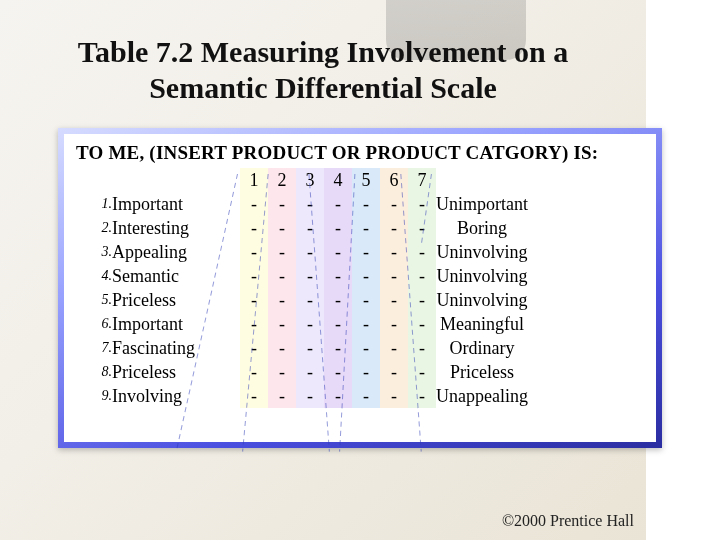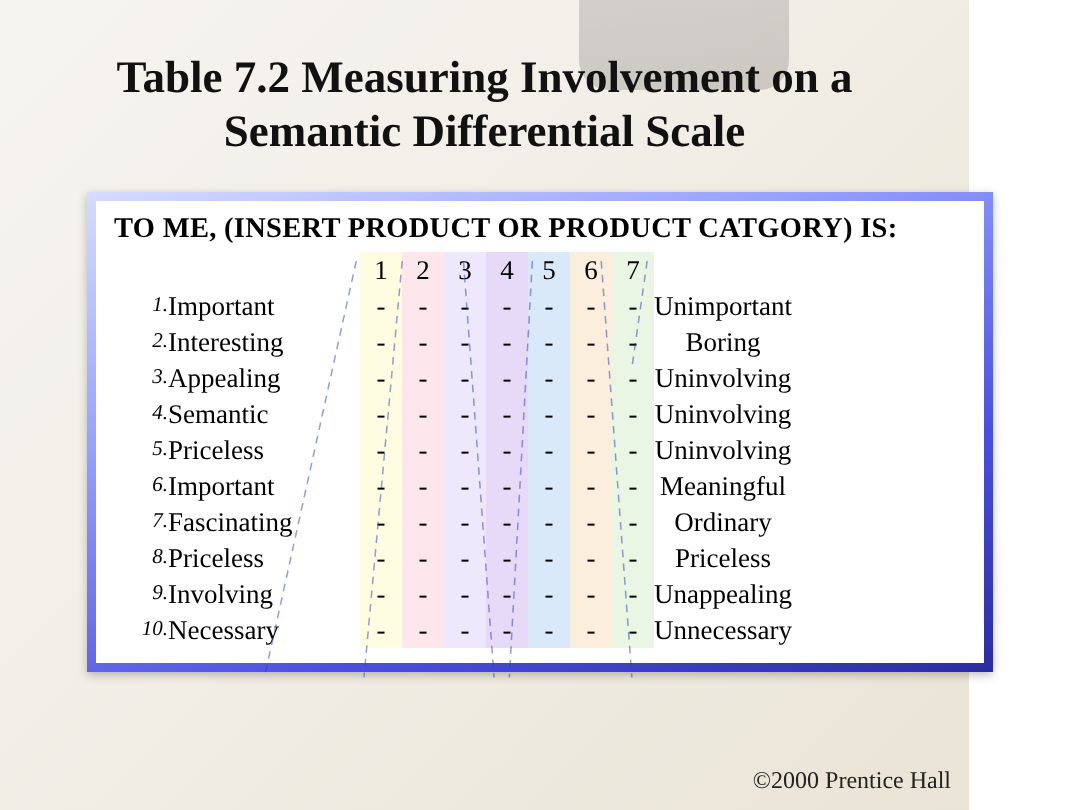--- a/index.html
+++ b/index.html
@@ -287,31 +287,19 @@
               <td class="left-adj">Involving</td>
               <td class="dash c1">-</td>
               <td class="dash c2">-</td>
               <td class="dash c3">-</td>
               <td class="dash c4">-</td>
               <td class="dash c5">-</td>
               <td class="dash c6">-</td>
               <td class="dash c7">-</td>
               <td class="right-adj">Unappealing</td>
             </tr>
-            <tr>
-              <td class="num">10.</td>
-              <td class="left-adj">Necessary</td>
-              <td class="dash c1">-</td>
-              <td class="dash c2">-</td>
-              <td class="dash c3">-</td>
-              <td class="dash c4">-</td>
-              <td class="dash c5">-</td>
-              <td class="dash c6">-</td>
-              <td class="dash c7">-</td>
-              <td class="right-adj">Unnecessary</td>
-            </tr>
           </tbody>
       </table>
     </div>
   </div>
 
   <div class="copyright">©2000 Prentice Hall</div>
 </div>
 
 </body></html>

